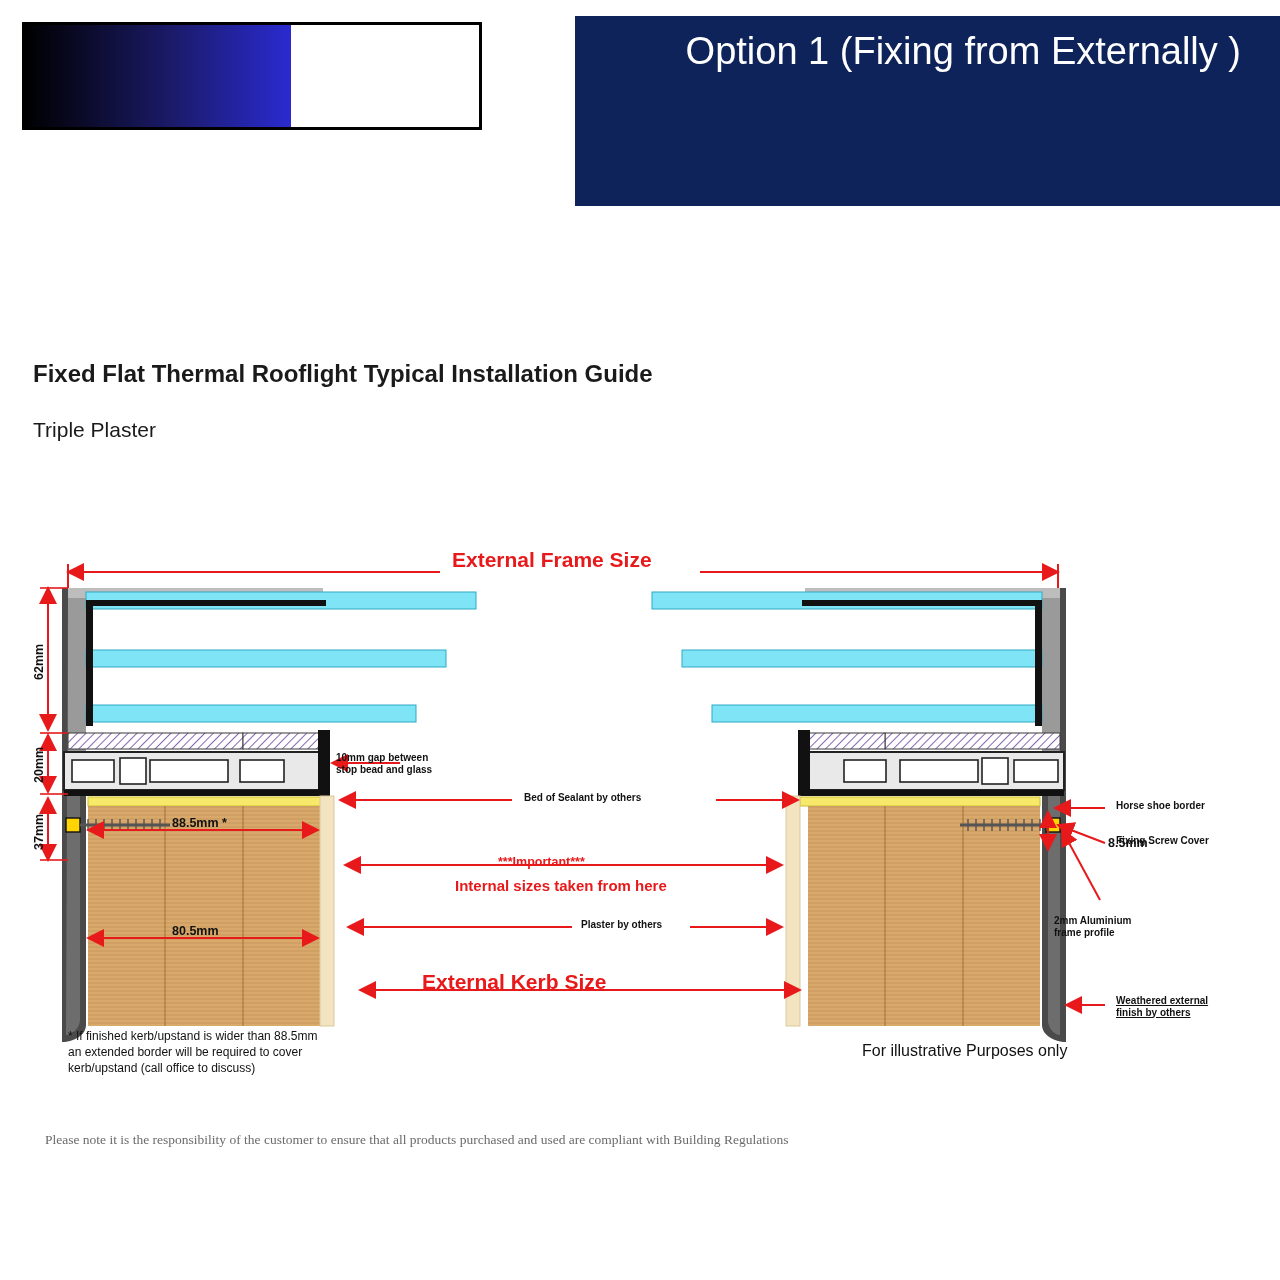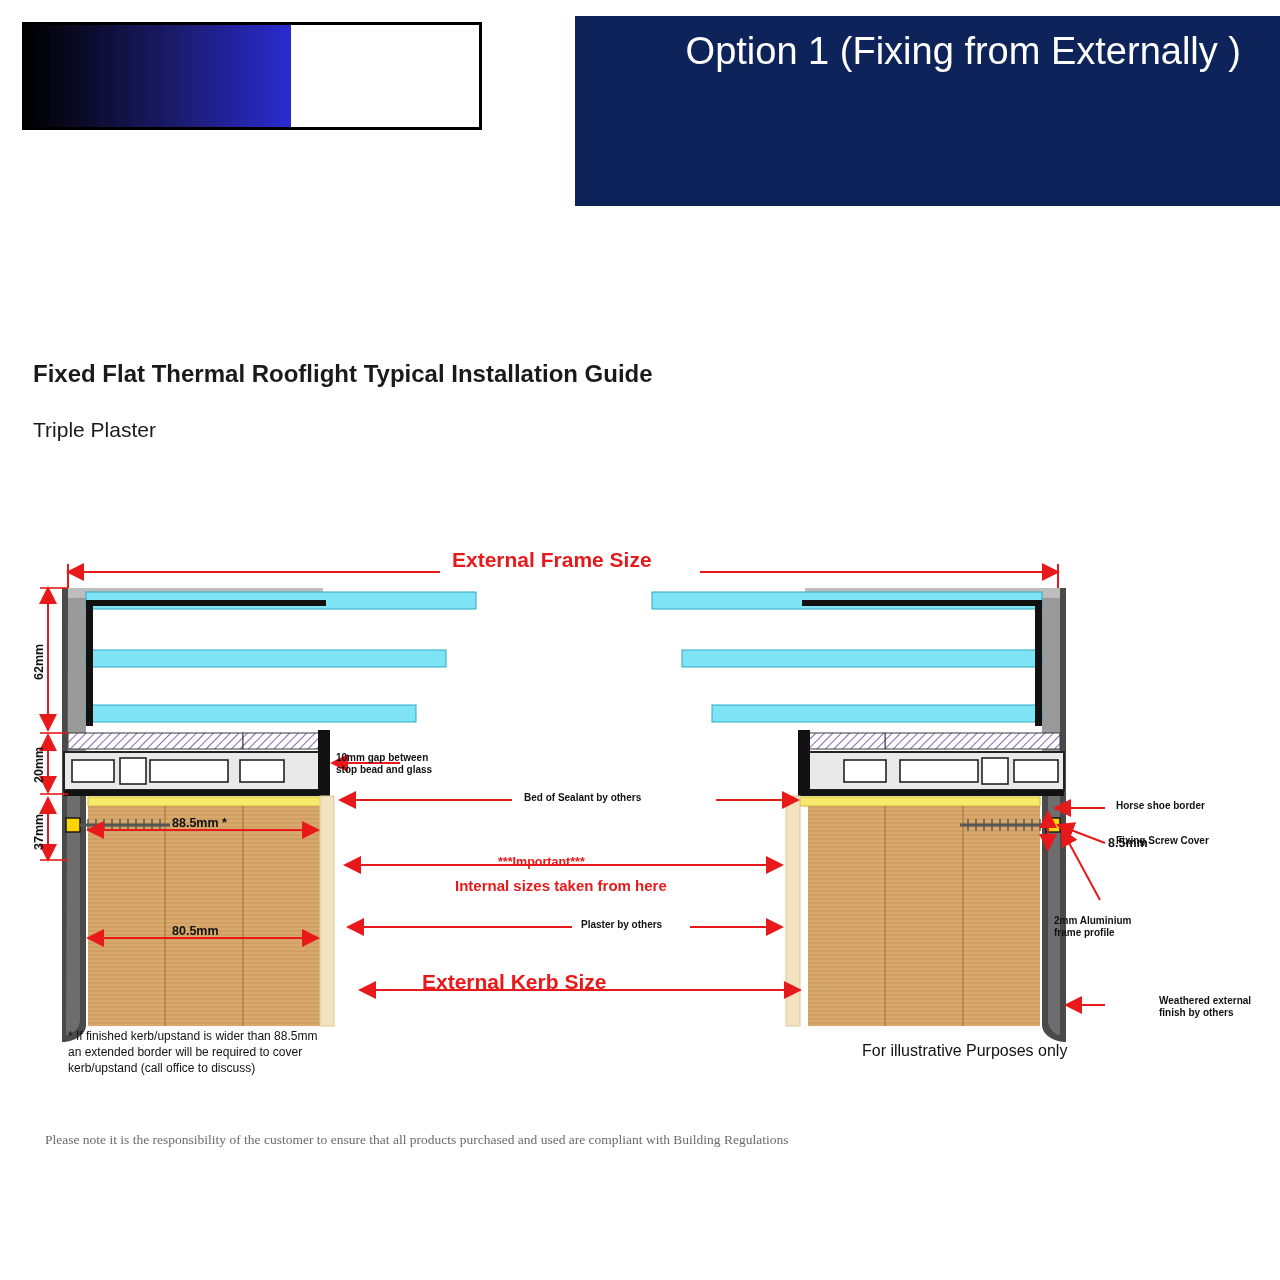--- a/index.html
+++ b/index.html
@@ -240,21 +240,21 @@
   <div class="lbl" style="left:336px;top:222px;white-space:pre-line;">10mm gap between
 stop bead and glass</div>
   <div class="lbl" style="left:524px;top:262px;">Bed of Sealant by others</div>
   <div class="redlbl" style="left:498px;top:325px;font-size:12.5px;">***Important***</div>
   <div class="redlbl" style="left:455px;top:347px;font-size:15px;">Internal sizes taken from here</div>
   <div class="lbl" style="left:581px;top:389px;">Plaster by others</div>
   <div class="lbl" style="left:1116px;top:270px;">Horse shoe border</div>
   <div class="lbl" style="left:1116px;top:305px;">Fixing Screw Cover</div>
   <div class="lbl" style="left:1054px;top:385px;white-space:pre-line;">2mm Aluminium
 frame profile</div>
-  <div class="lbl" style="left:1159px;top:465px;white-space:pre-line;">Weathered external
+  <div class="lbl" style="left:1116px;top:465px;white-space:pre-line;text-decoration:underline;">Weathered external
 finish by others</div>
 </div>
 
 <div id="footnote" style="white-space:pre-line;">* If finished kerb/upstand is wider than 88.5mm
    an extended border will be required to cover
    kerb/upstand (call office to discuss)</div>
 <div id="illustrative">For illustrative Purposes only</div>
 <div id="disclaimer">Please note it is the responsibility of the customer to ensure that all products purchased and used are compliant with Building Regulations</div>
 
 </body></html>

